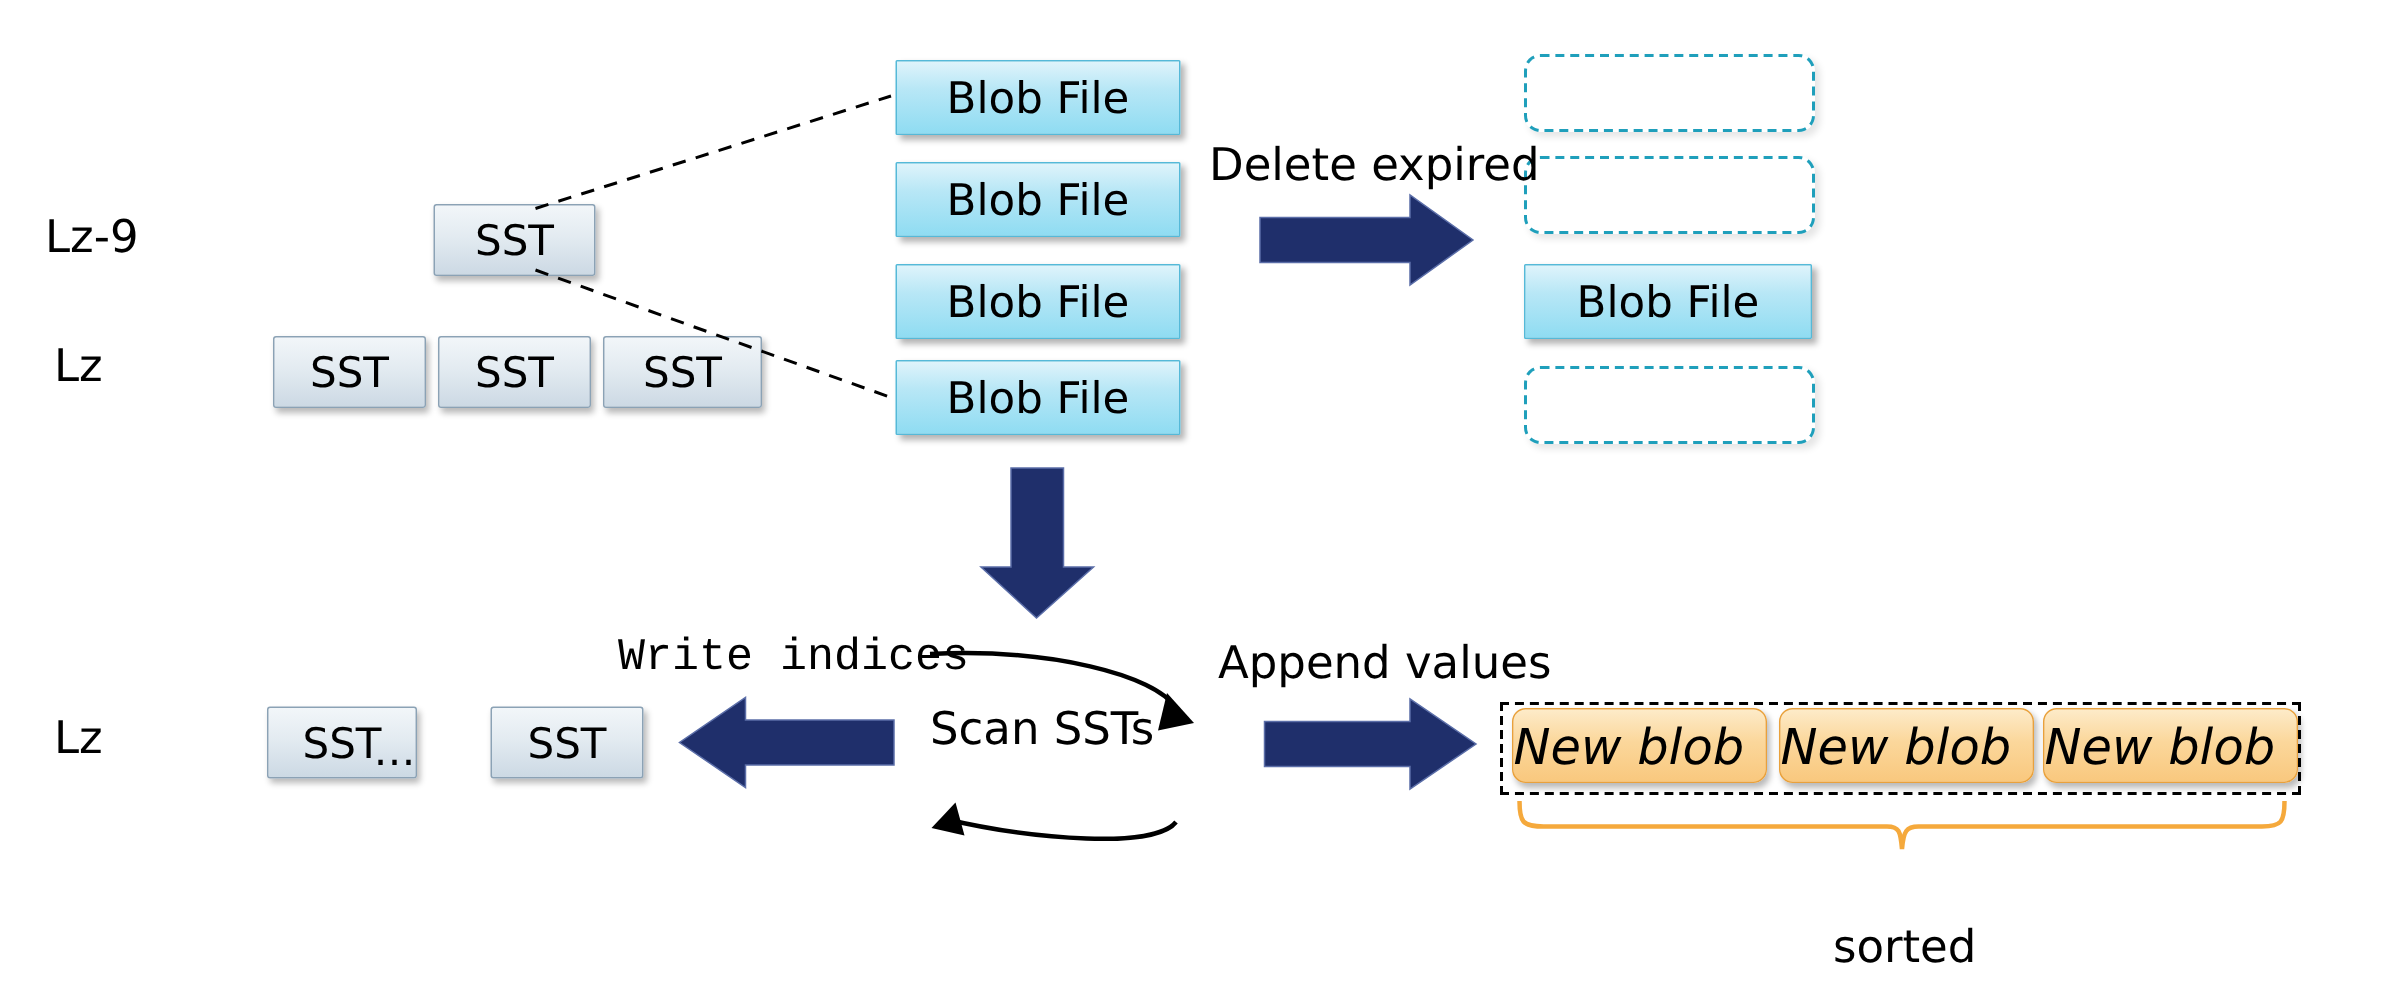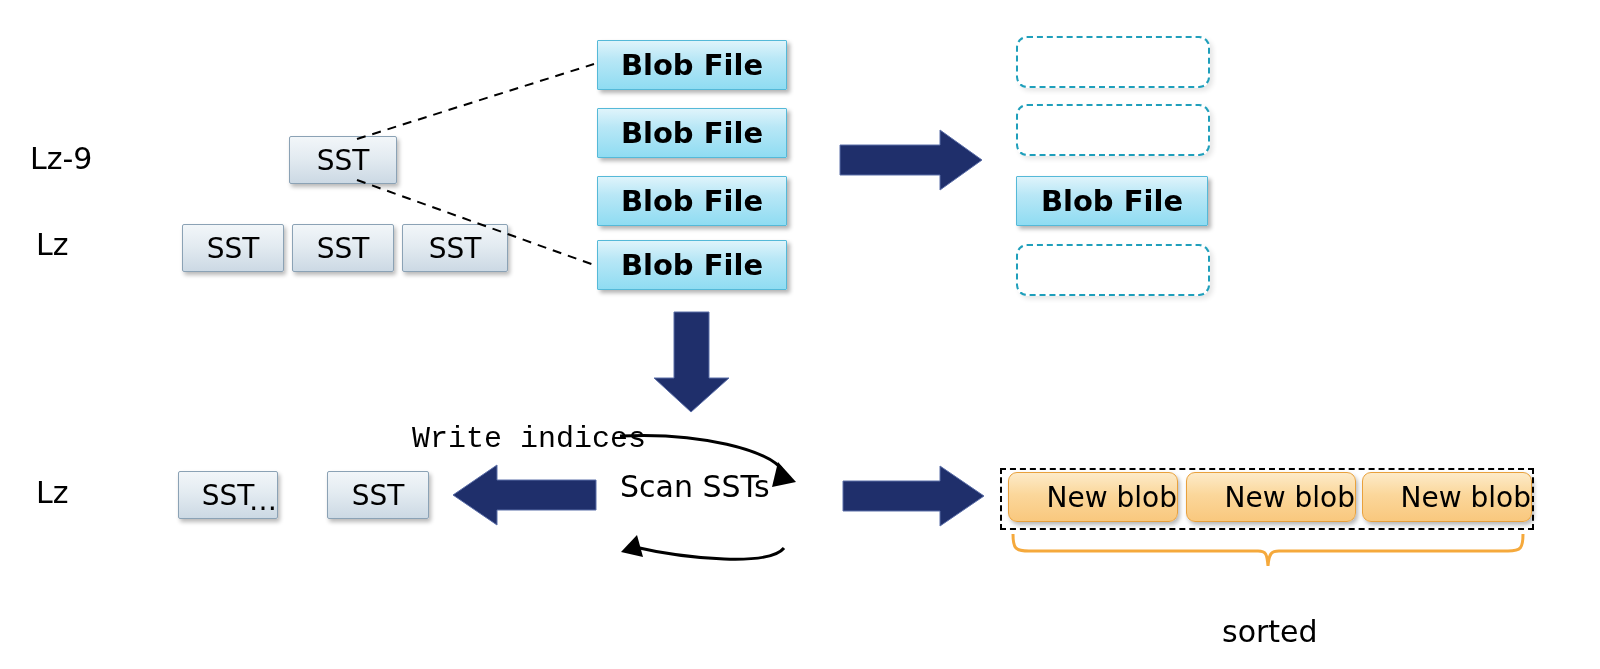--- a/index.html
+++ b/index.html
@@ -22,41 +22,41 @@
   }
 
   
   .blob{
     position:absolute;
     display:flex;align-items:center;justify-content:center;
     background:linear-gradient(180deg,#dff4fb 0%,#b8e7f6 38%,#8fdcf2 100%);
     border:1.5px solid #55b9d8;
     border-radius:1px;
     box-shadow:3px 3px 4px rgba(0,0,0,0.30);
-    font-size:29px;color:#000;font-weight:bold;
+    font-size:29px;color:#000;
   }
 
   
   .slot{
     position:absolute;
     border:2.2px dashed #1f9fbb;
     border-radius:11px;
     background:transparent;
     box-shadow:3px 3px 5px rgba(0,0,0,0.10);
   }
 
   
   .nblob{
     position:absolute;
-    display:flex;align-items:center;justify-content:flex-end;
+    display:flex;align-items:center;justify-content:flex-start;
     background:linear-gradient(180deg,#fdebc9 0%,#fbd79b 45%,#f9c87e 100%);
     border:1.6px solid #e9a13c;
     border-radius:9px;
     box-shadow:2px 3px 4px rgba(0,0,0,0.28);
-    font-size:28px;color:#000;
+    font-size:33px;color:#000;font-style:italic;
   }
   .blobgroup{
     position:absolute;
     border:2.4px dashed #000;
     background:transparent;
   }
 
   .dots{position:absolute;font-size:28px;letter-spacing:2px;color:#000;}
 
   svg.ov{position:absolute;left:0;top:0;width:1600px;height:669px;overflow:visible;pointer-events:none;}
@@ -101,34 +101,36 @@
 
   <div class="slot" style="left:1016px;top:36px;width:190px;height:48px;"></div>
   <div class="slot" style="left:1016px;top:104px;width:190px;height:48px;"></div>
 
   <div class="blob" style="left:1016px;top:176px;width:190px;height:48px;">
     <span>Blob File</span>
   </div>
 
   <div class="slot" style="left:1016px;top:244px;width:190px;height:48px;"></div>
 
+  <div class="lbl" style="left:806px;top:96px;">Delete expired</div>
 
 
   <div class="sst" style="left:139px;top:471px;width:98px;height:46px;">
     <span>SST</span>
   </div>
   <div class="dots" style="left:249px;top:484px;">…</div>
   <div class="sst" style="left:288px;top:471px;width:100px;height:46px;">
     <span>SST</span>
   </div>
 
   <div class="lbl" style="left:412px;top:424px;font-family:Liberation Mono, monospace;">Write indices</div>
 
   <div class="lbl" style="left:620px;top:472px;">Scan SSTs</div>
 
+  <div class="lbl" style="left:812px;top:428px;">Append values</div>
 
   <div class="blobgroup" style="left:1000px;top:468px;width:530px;height:58px;"></div>
 
   <div class="nblob" style="left:1008px;top:472px;width:168px;height:48px;">
     <span>New blob</span>
   </div>
   <div class="nblob" style="left:1186px;top:472px;width:168px;height:48px;">
     <span>New blob</span>
   </div>
   <div class="nblob" style="left:1362px;top:472px;width:168px;height:48px;">

